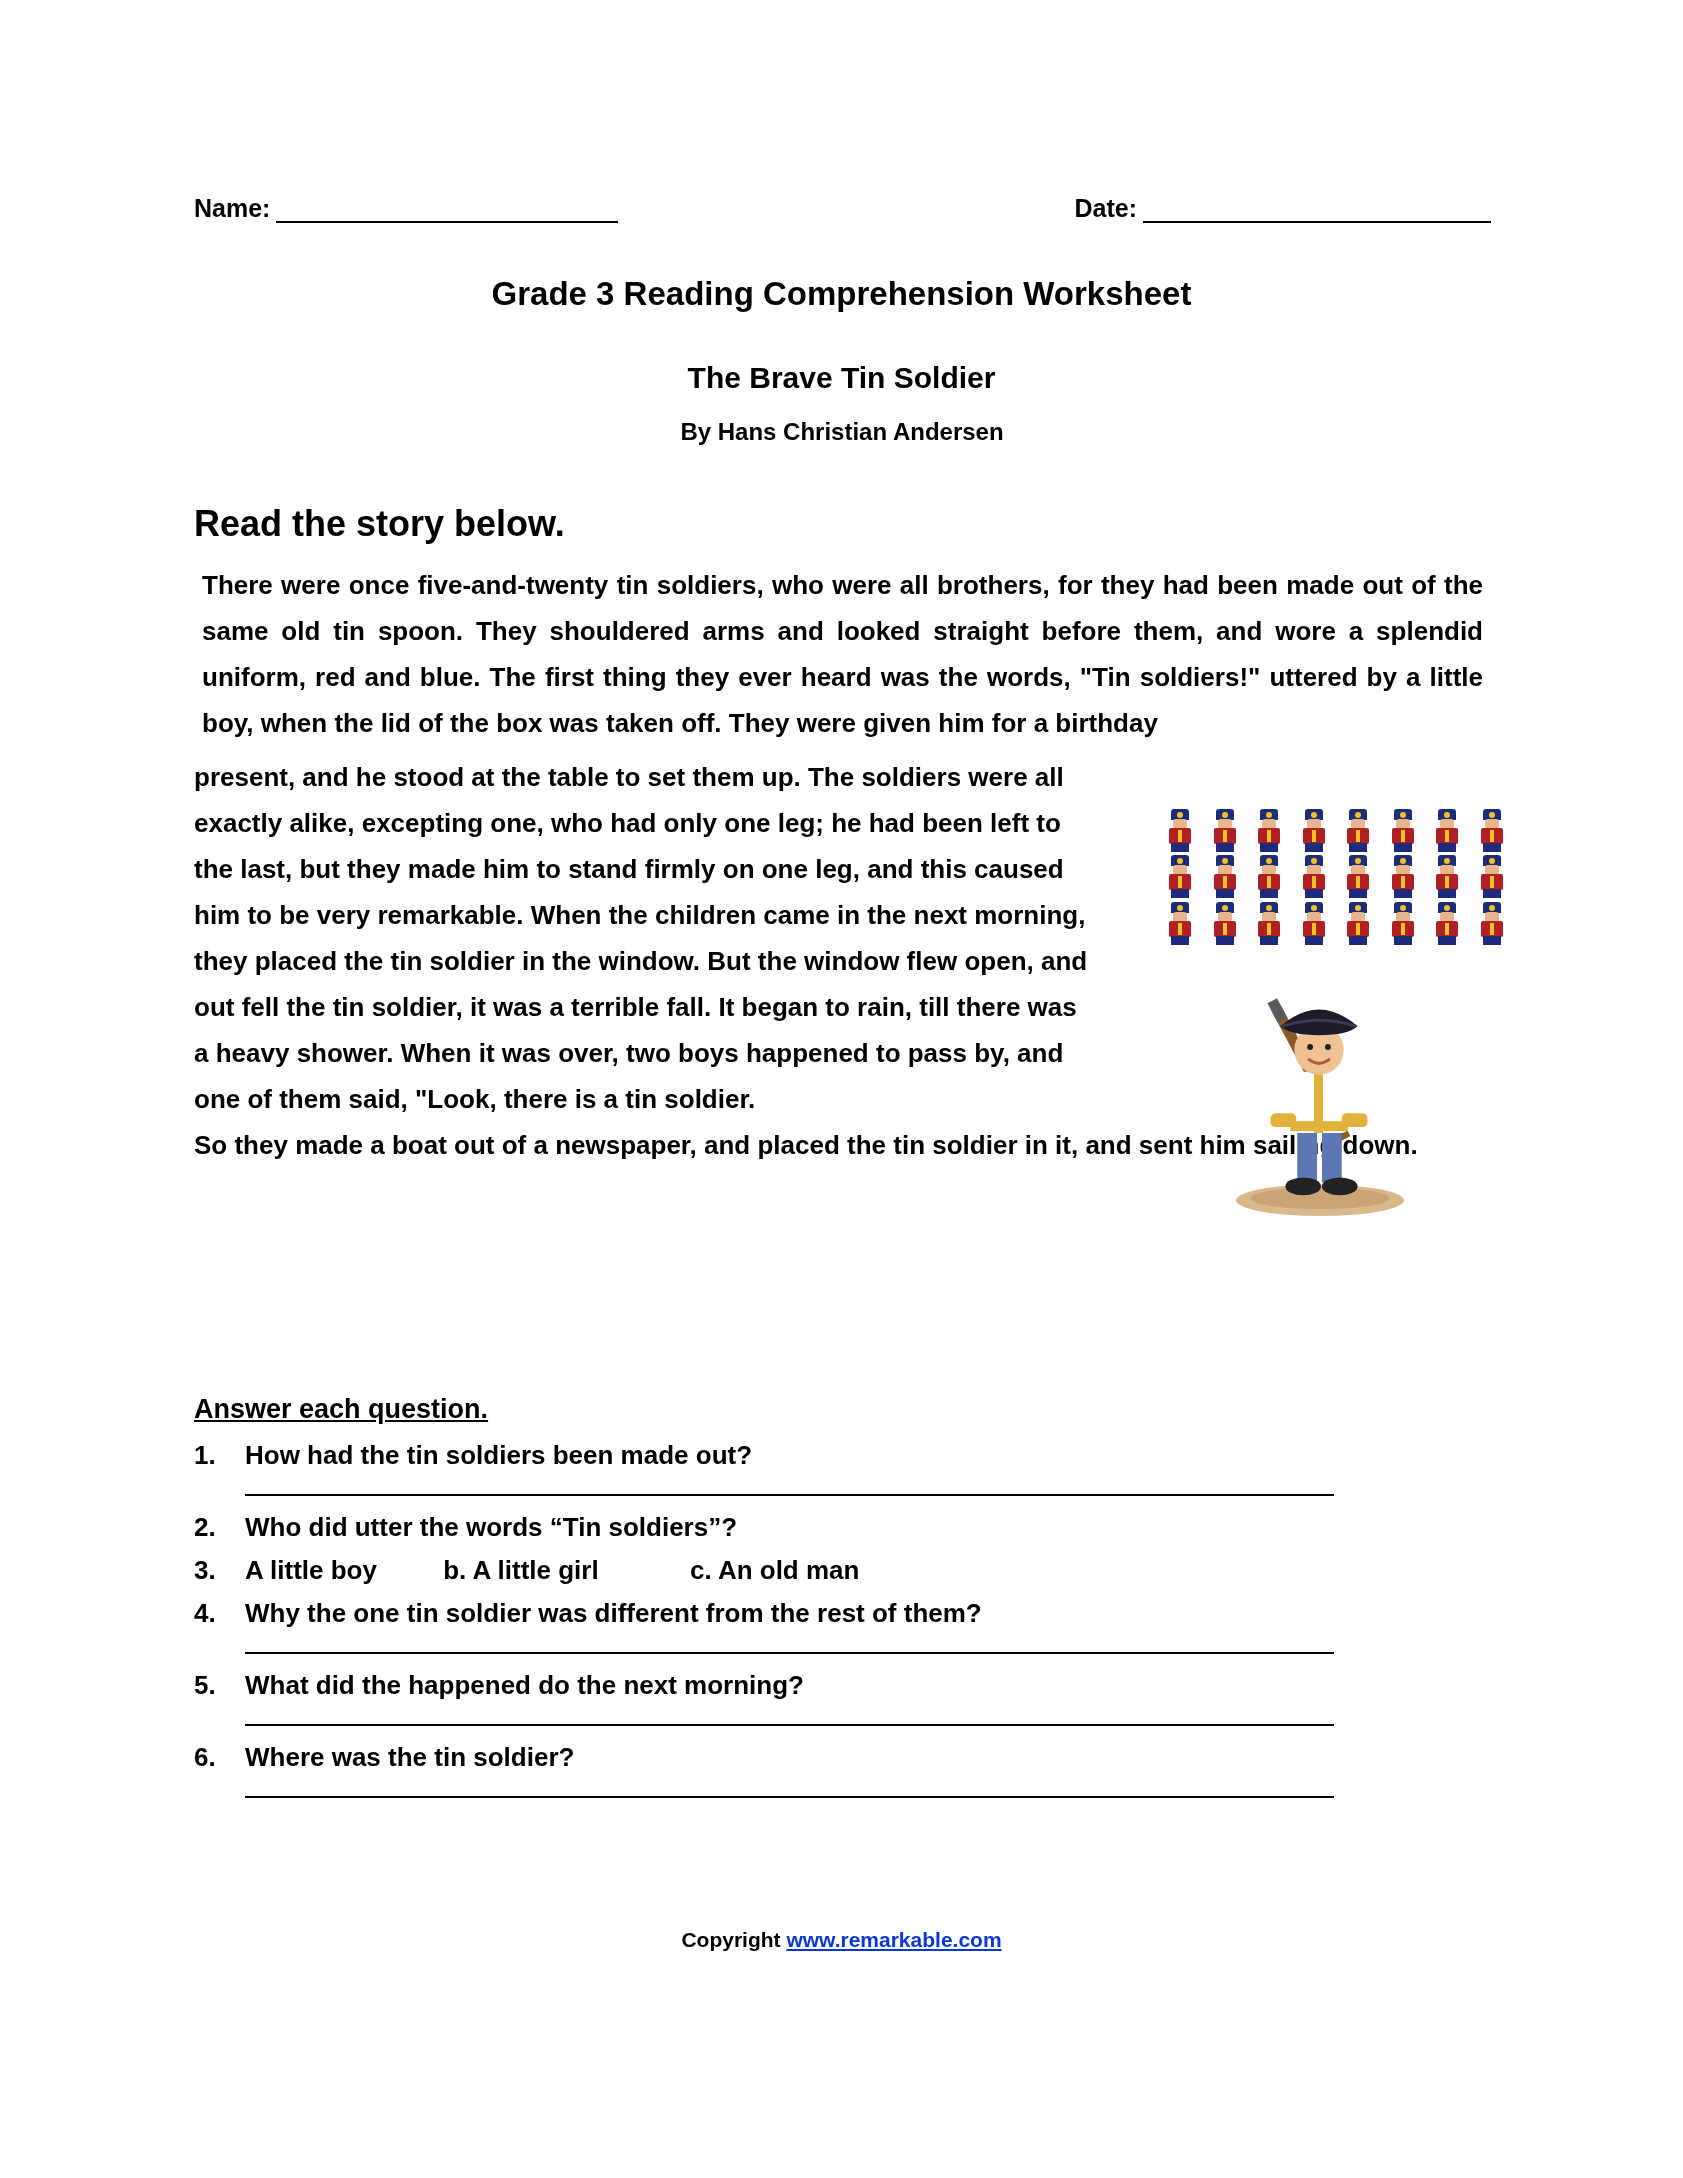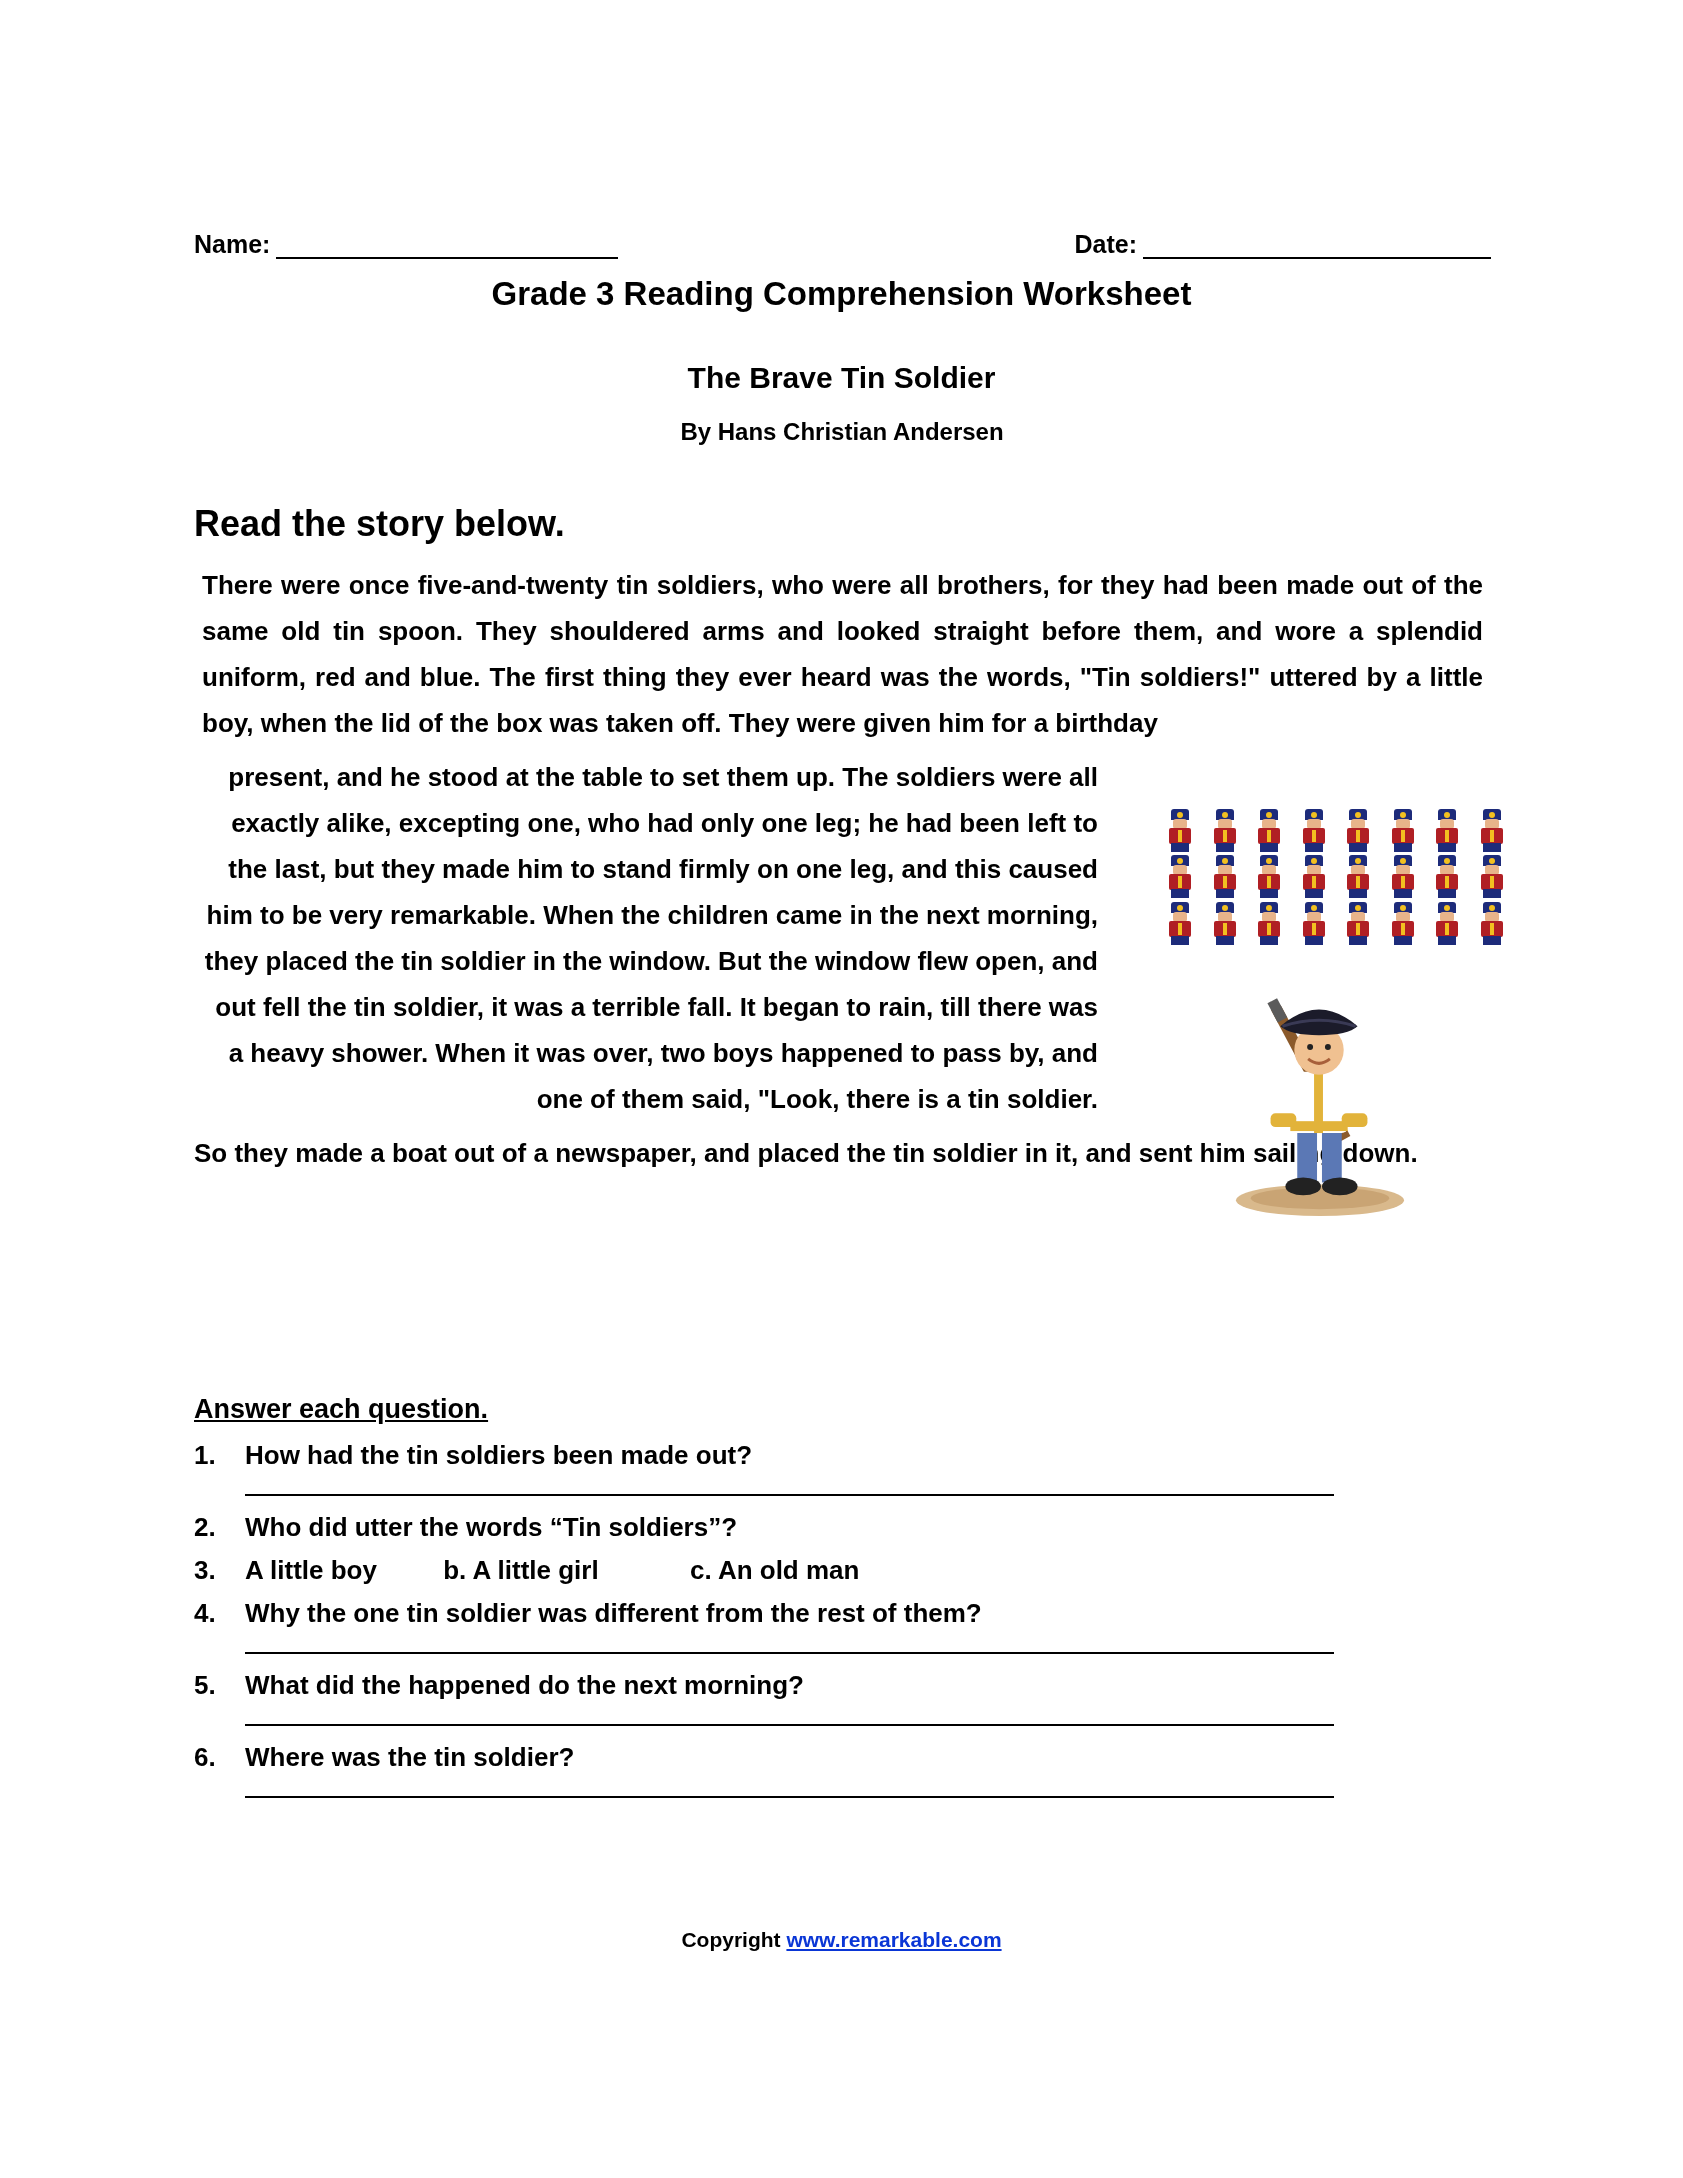--- a/index.html
+++ b/index.html
@@ -26,21 +26,20 @@
   .namedate {
     position: absolute;
     left: 194px;
     top: 194px;
     width: 1297px;
     display: flex;
     justify-content: space-between;
     align-items: center;
     font-size: 25px;
     font-weight: bold;
-    margin-top: 36px;
   }
   .field {
     display: flex;
     align-items: flex-end;
     white-space: nowrap;
   }
   .field-label { margin-right: 6px; }
   .rule {
     display: inline-block;
     border-bottom: 2px solid #000;
@@ -92,23 +91,23 @@
     width: 1297px;
     font-size: 26px;
     font-weight: bold;
     line-height: 46px;
   }
   .para-full {
     text-align: justify;
     margin: 8px;
   }
   .para-wrap {
-    margin: 8px;
+    margin: 0;
     width: 896px;
-    text-align: right;
+    text-align: left;
   }
   .para-tail {
     margin: 0;
     text-align: justify;
     width: 1297px;
   }
 
   
   .img-row {
     position: absolute;

